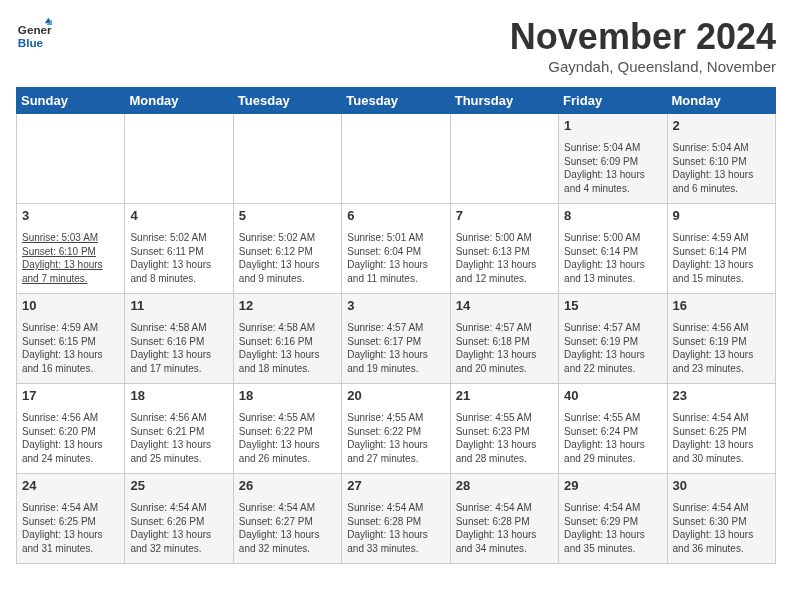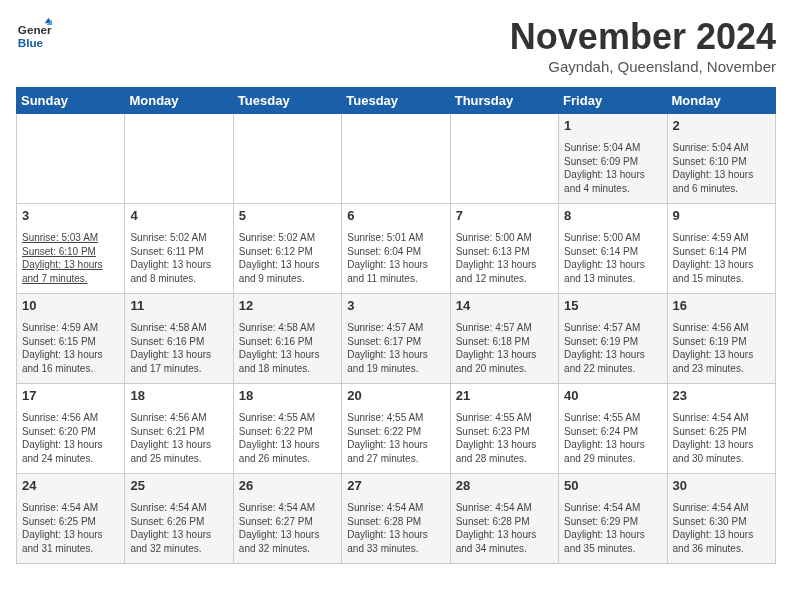--- a/index.html
+++ b/index.html
@@ -285,21 +285,21 @@
 Sunset: 6:28 PM
 Daylight: 13 hours and 33 minutes.</div>
         </td>
         <td>
           <span class="day-number">28</span>
           <div class="day-info" style="white-space: pre-line;">Sunrise: 4:54 AM
 Sunset: 6:28 PM
 Daylight: 13 hours and 34 minutes.</div>
         </td>
         <td>
-          <span class="day-number">50</span>
+          <span class="day-number">29</span>
           <div class="day-info" style="white-space: pre-line;">Sunrise: 4:54 AM
 Sunset: 6:29 PM
 Daylight: 13 hours and 35 minutes.</div>
         </td>
         <td>
           <span class="day-number">30</span>
           <div class="day-info" style="white-space: pre-line;">Sunrise: 4:54 AM
 Sunset: 6:30 PM
 Daylight: 13 hours and 36 minutes.</div>
         </td>

